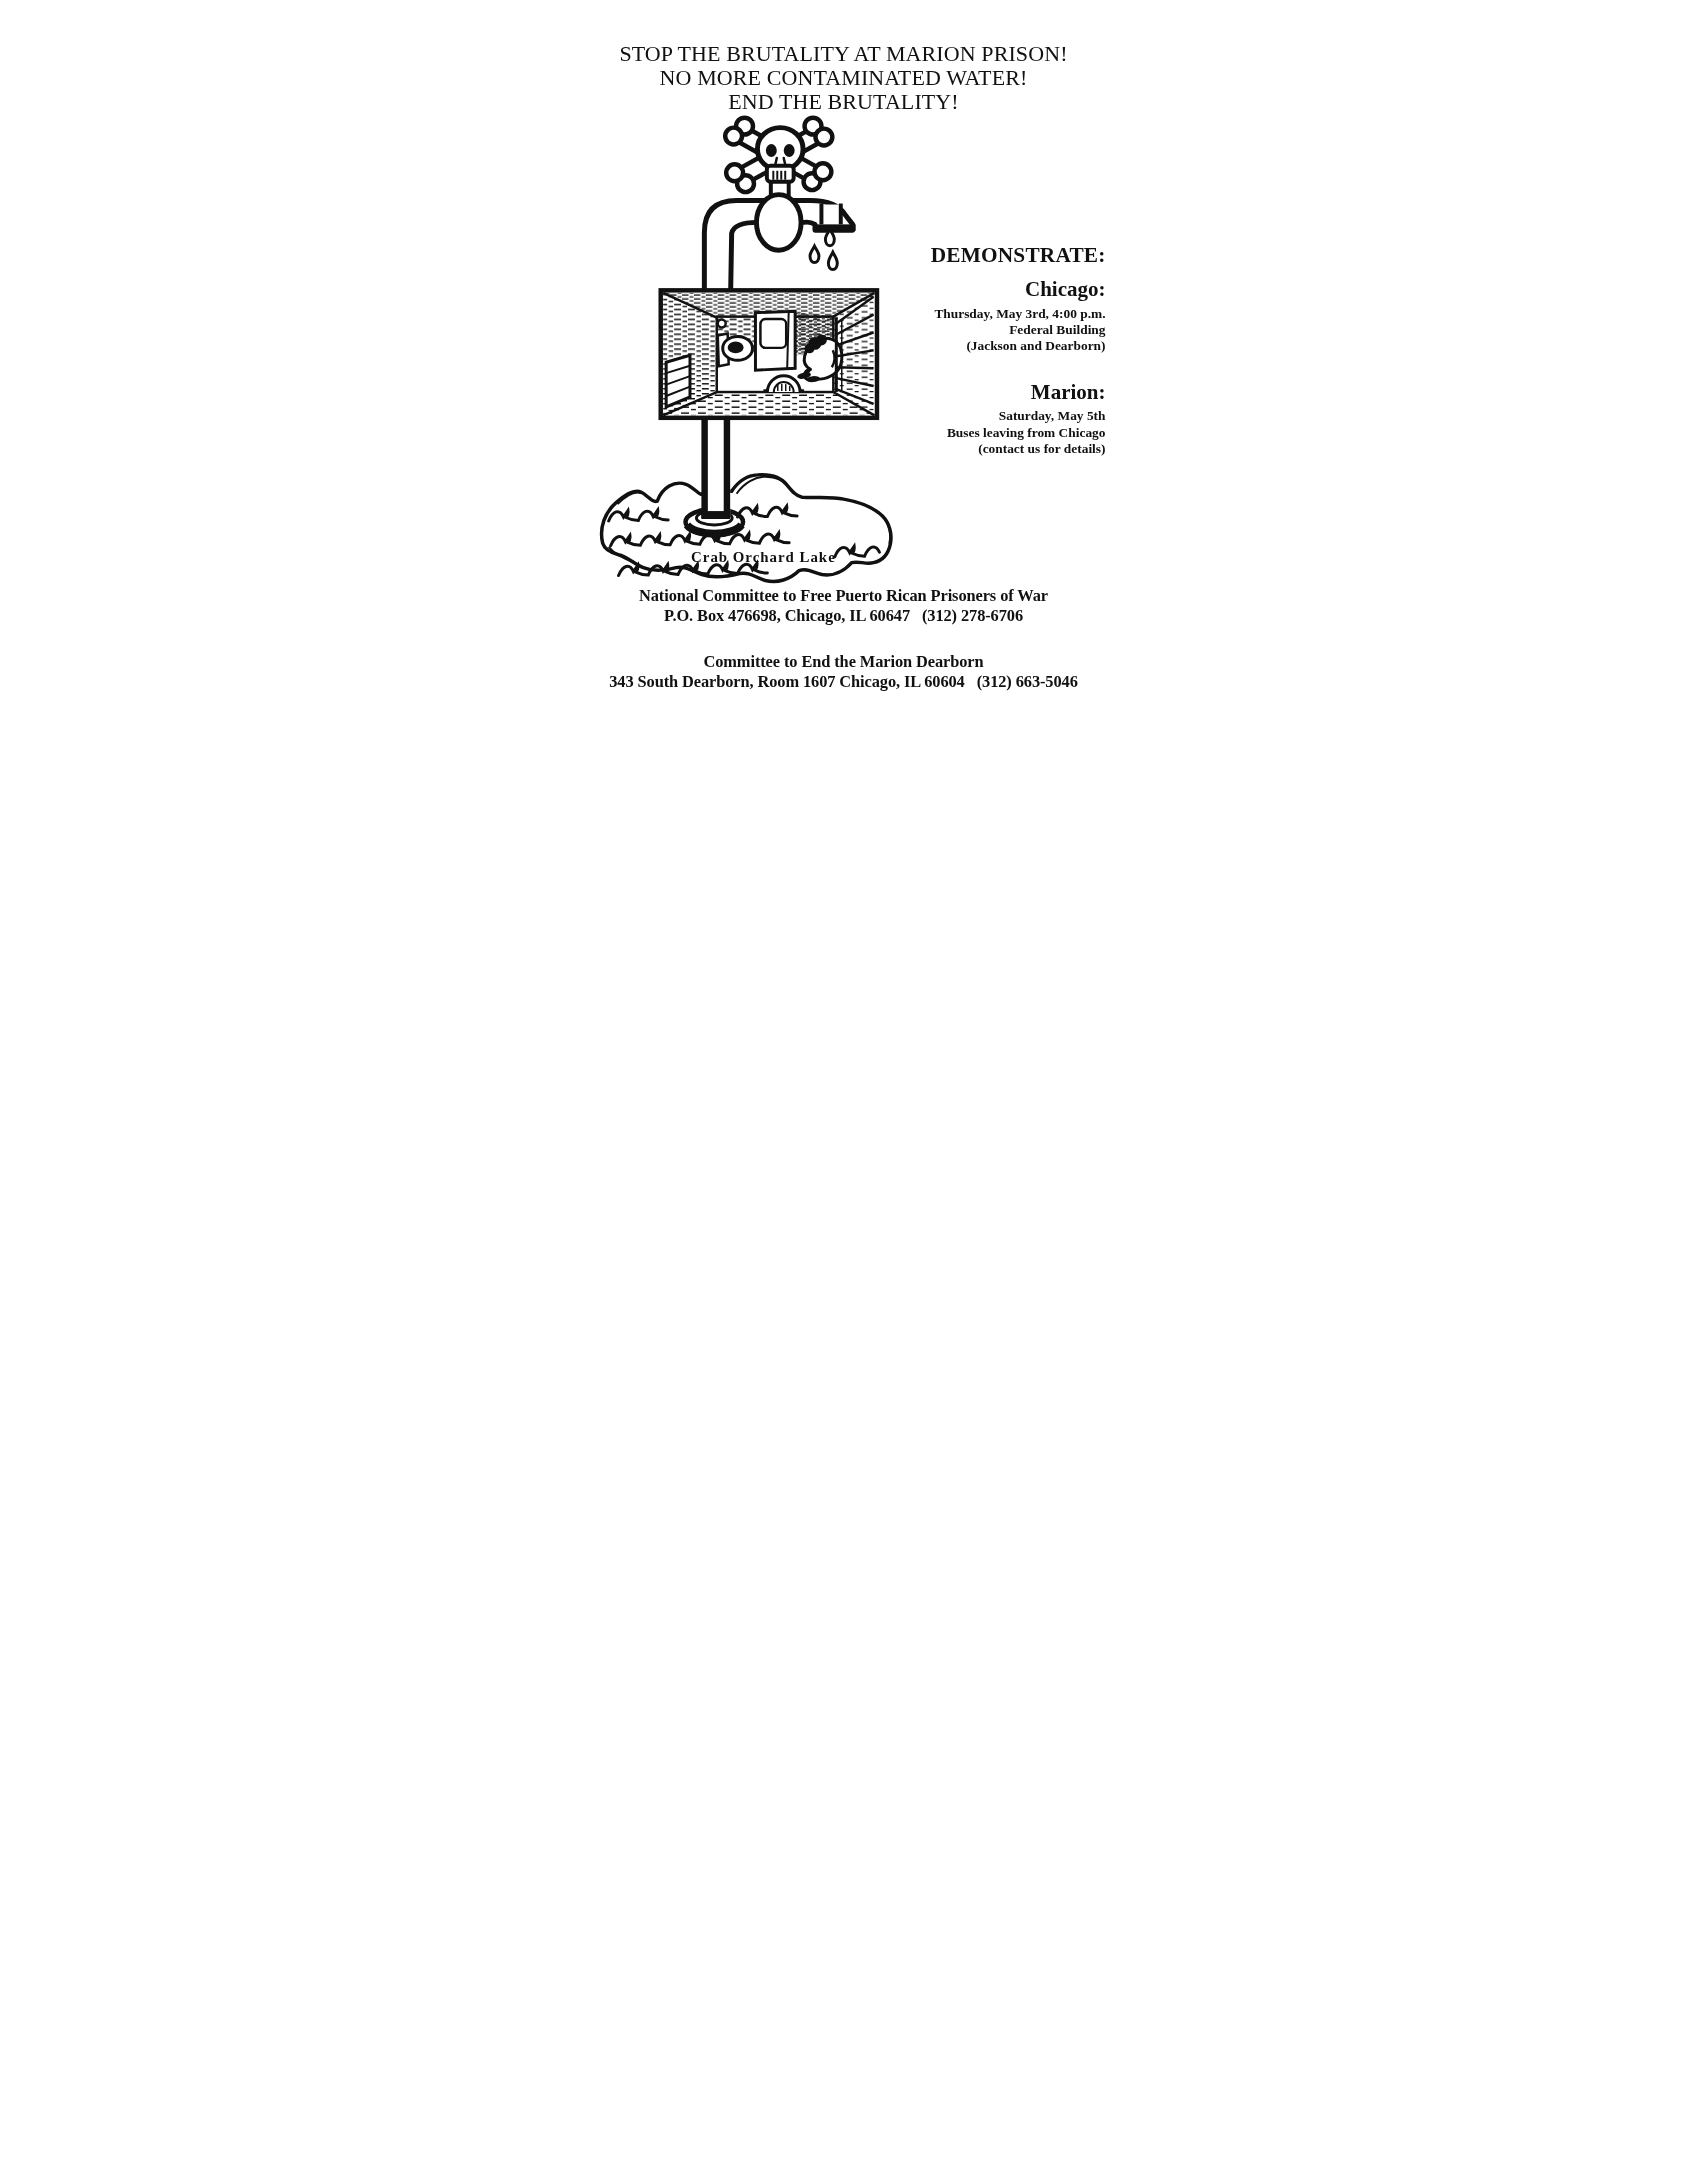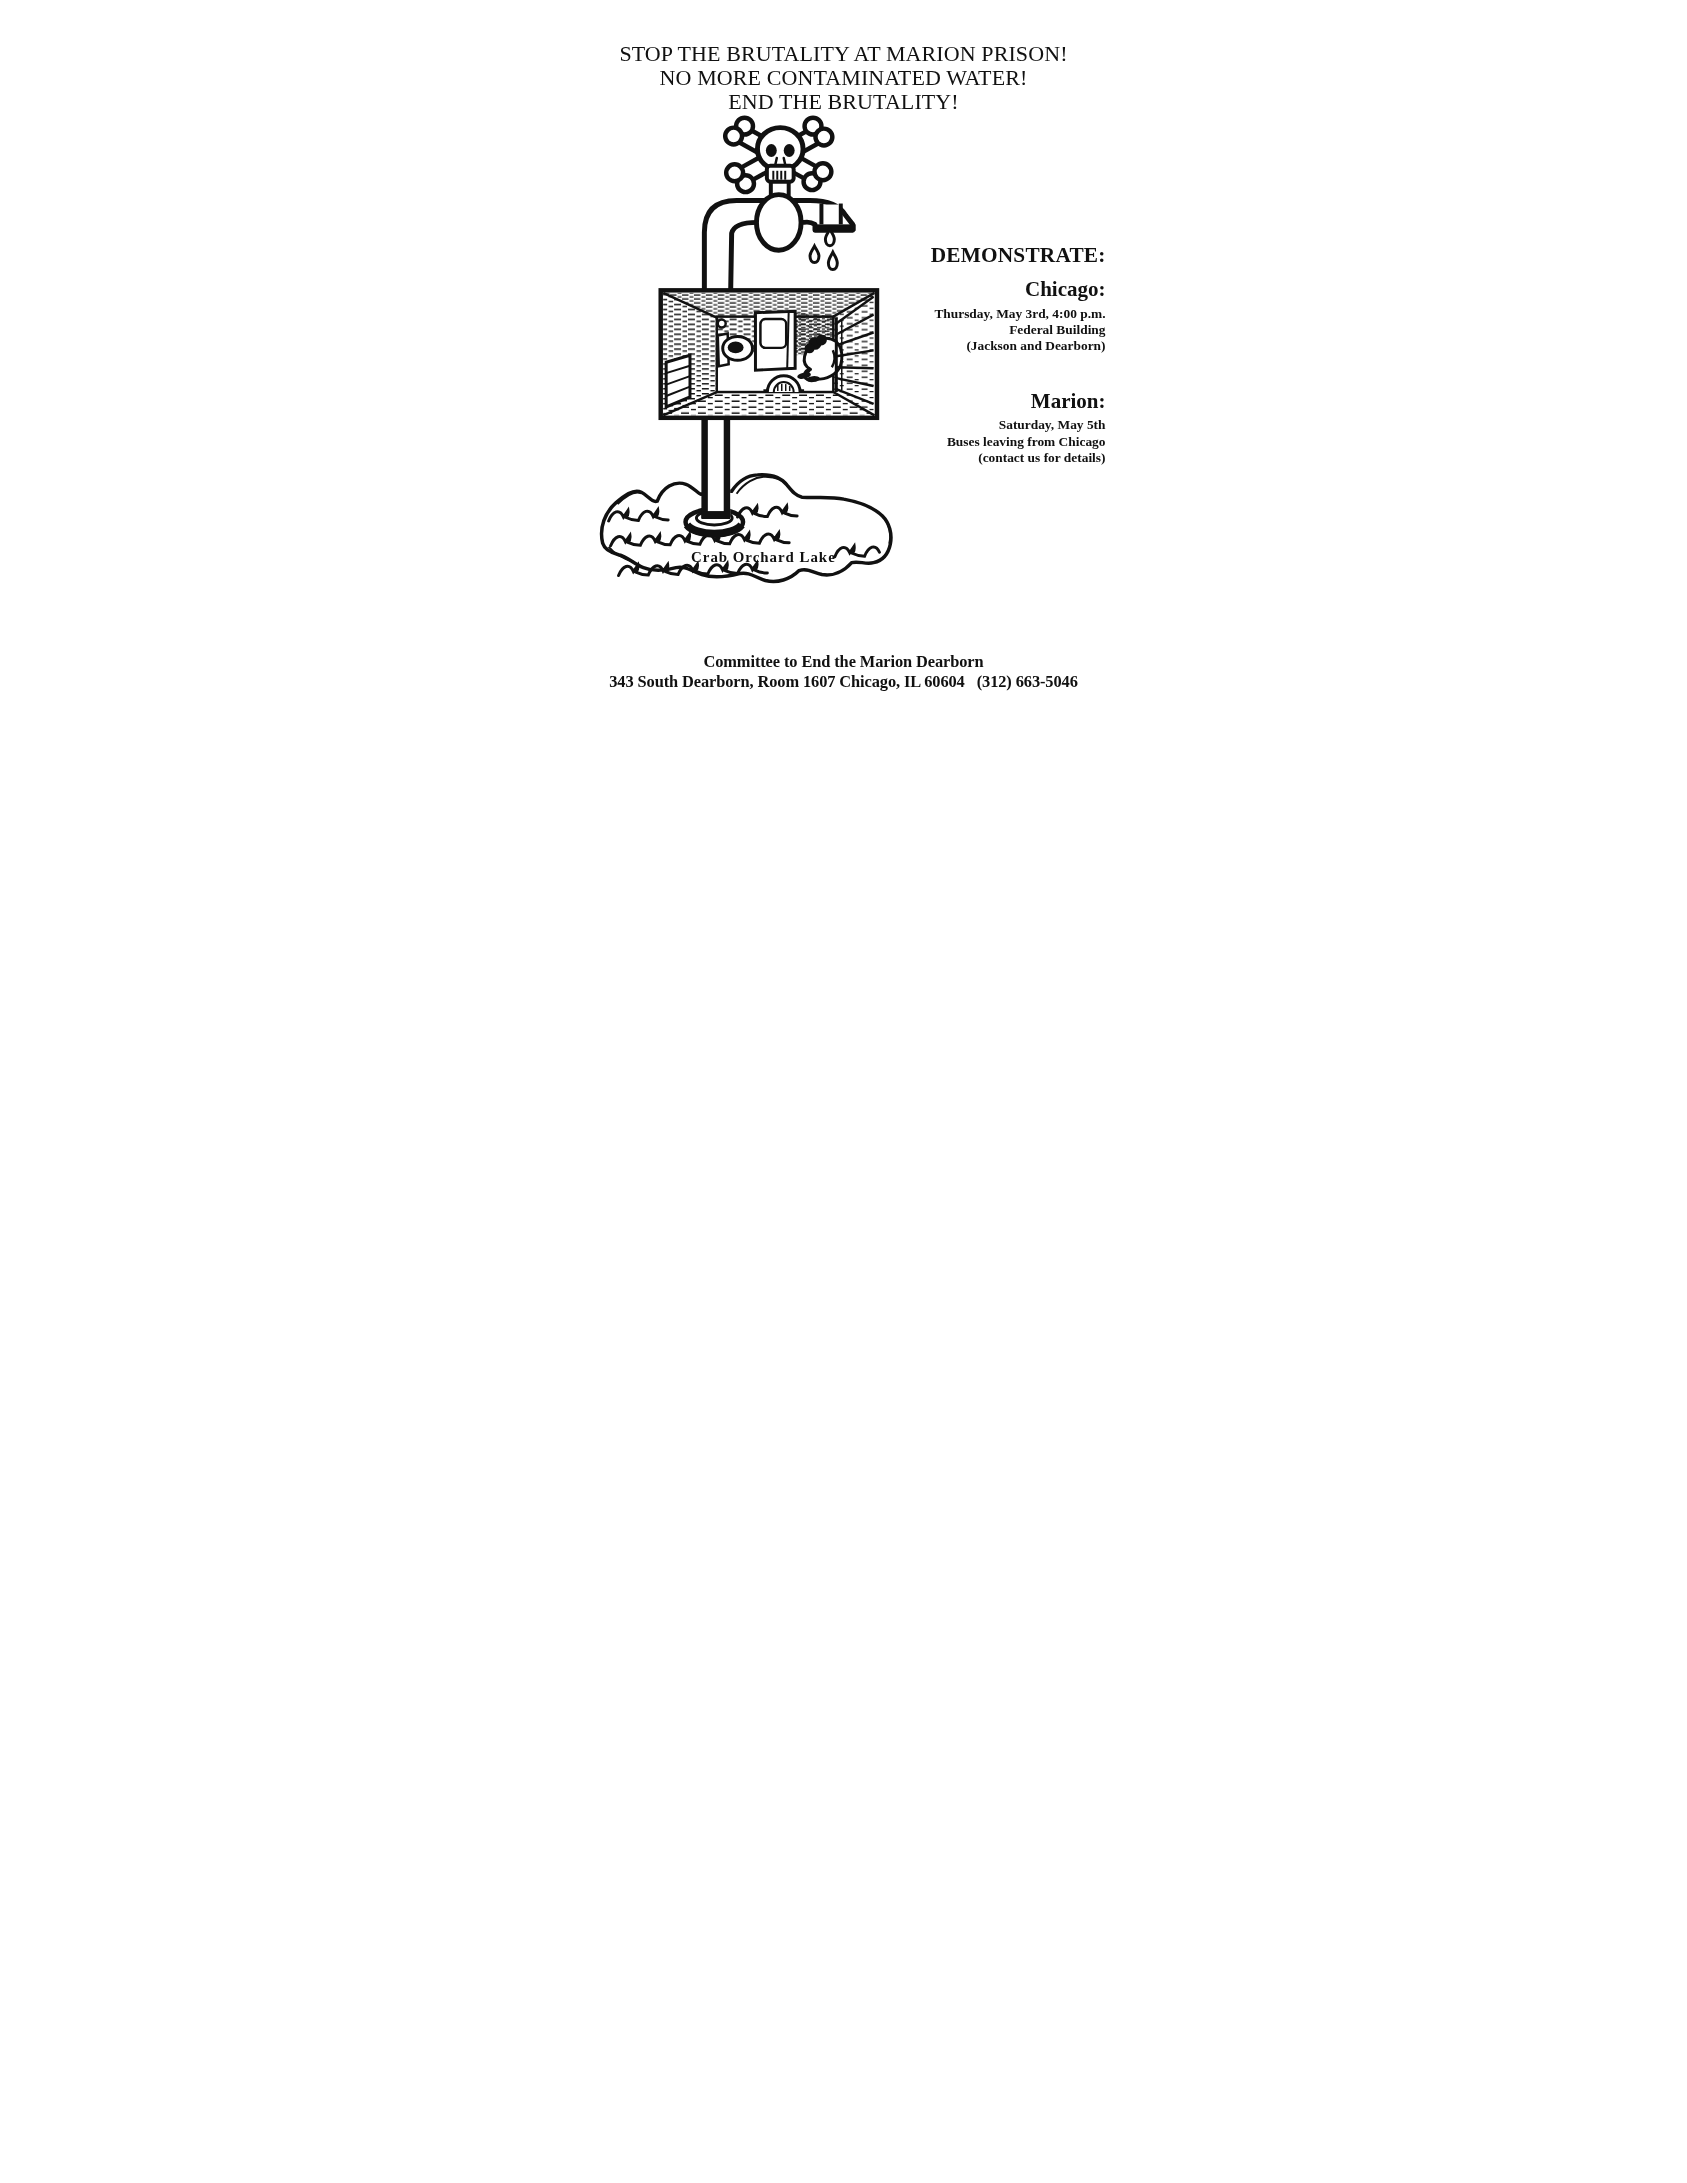--- a/index.html
+++ b/index.html
@@ -24,21 +24,21 @@
   .illustration {
     position:absolute; top:0; left:0;
   }
   .events {
     position:absolute; left:335px; top:243px; width:208px;text-align:right;
   }
   .events .heading {
     font-size:21.3px; font-weight:bold; white-space:nowrap; letter-spacing:0.2px;
   }
   .event { margin-top:9px; }
-  .event.marion { margin-top:34px; }
+  .event.marion { margin-top:25px; }
   .event .city {
     font-size:21px; font-weight:bold;
   }
   .event .lines { margin-top:3.5px; }
   .event .line {
     font-size:13.4px; font-weight:bold; line-height:16.4px; white-space:nowrap;
   }
   .footer {
     position:absolute; left:0; right:0;
     text-align:center; font-weight:bold;
@@ -307,20 +307,24 @@
     <div class="event marion">
       <div class="city">Marion:</div>
       <div class="lines">
         <div class="line">Saturday, May 5th</div>
         <div class="line">Buses leaving from Chicago</div>
         <div class="line">(contact us for details)</div>
       </div>
     </div>
   </section>
 
+  <footer class="footer f1">
+    <div>National Committee to Free Puerto Rican Prisoners of War</div>
+    <div>P.O. Box 476698, Chicago, IL 60647&nbsp;&nbsp;&nbsp;(312) 278-6706</div>
+  </footer>
 
   <footer class="footer f2">
     <div>Committee to End the Marion Dearborn</div>
     <div>343 South Dearborn, Room 1607 Chicago, IL 60604&nbsp;&nbsp;&nbsp;(312) 663-5046</div>
   </footer>
 
 </div>
 
 
 </body></html>

